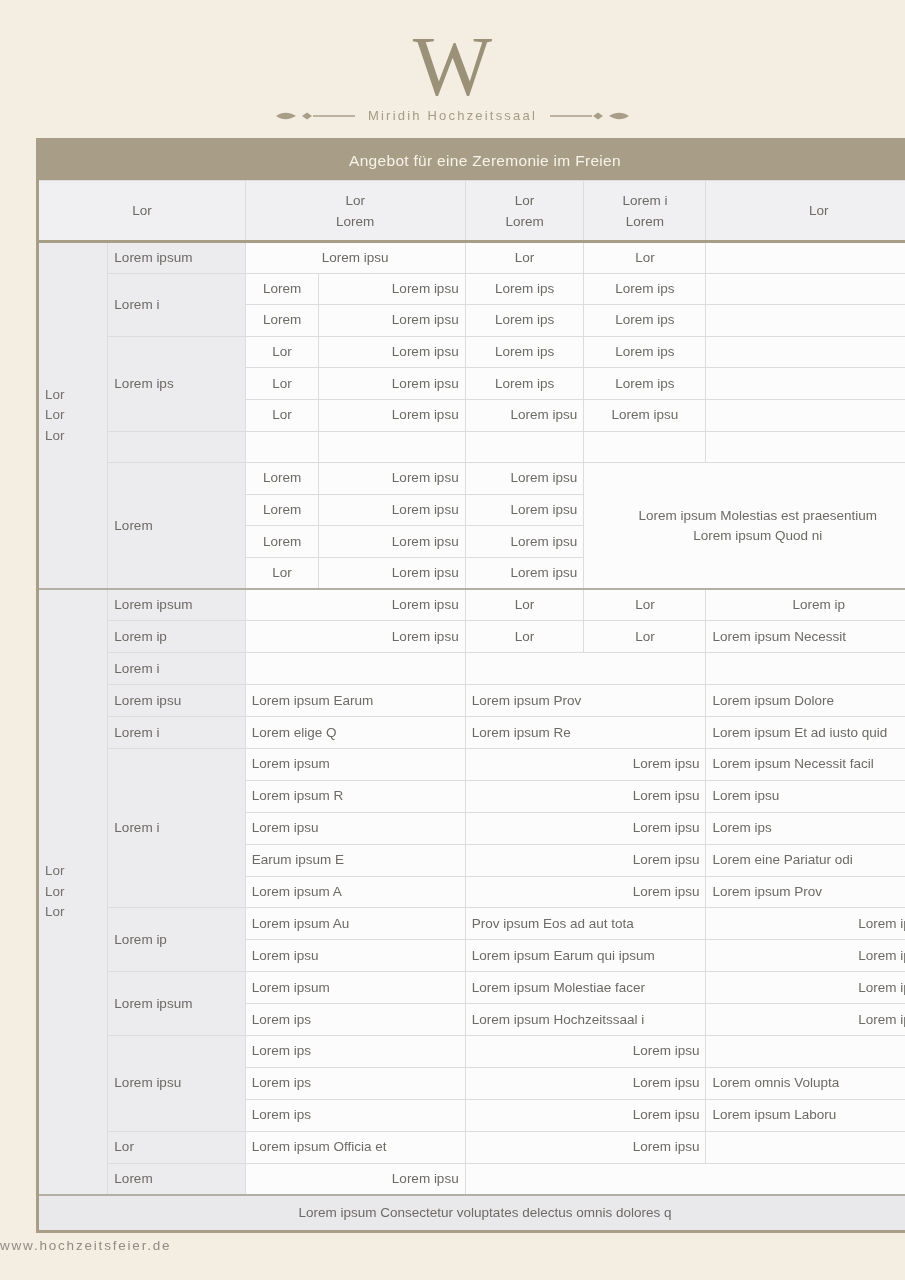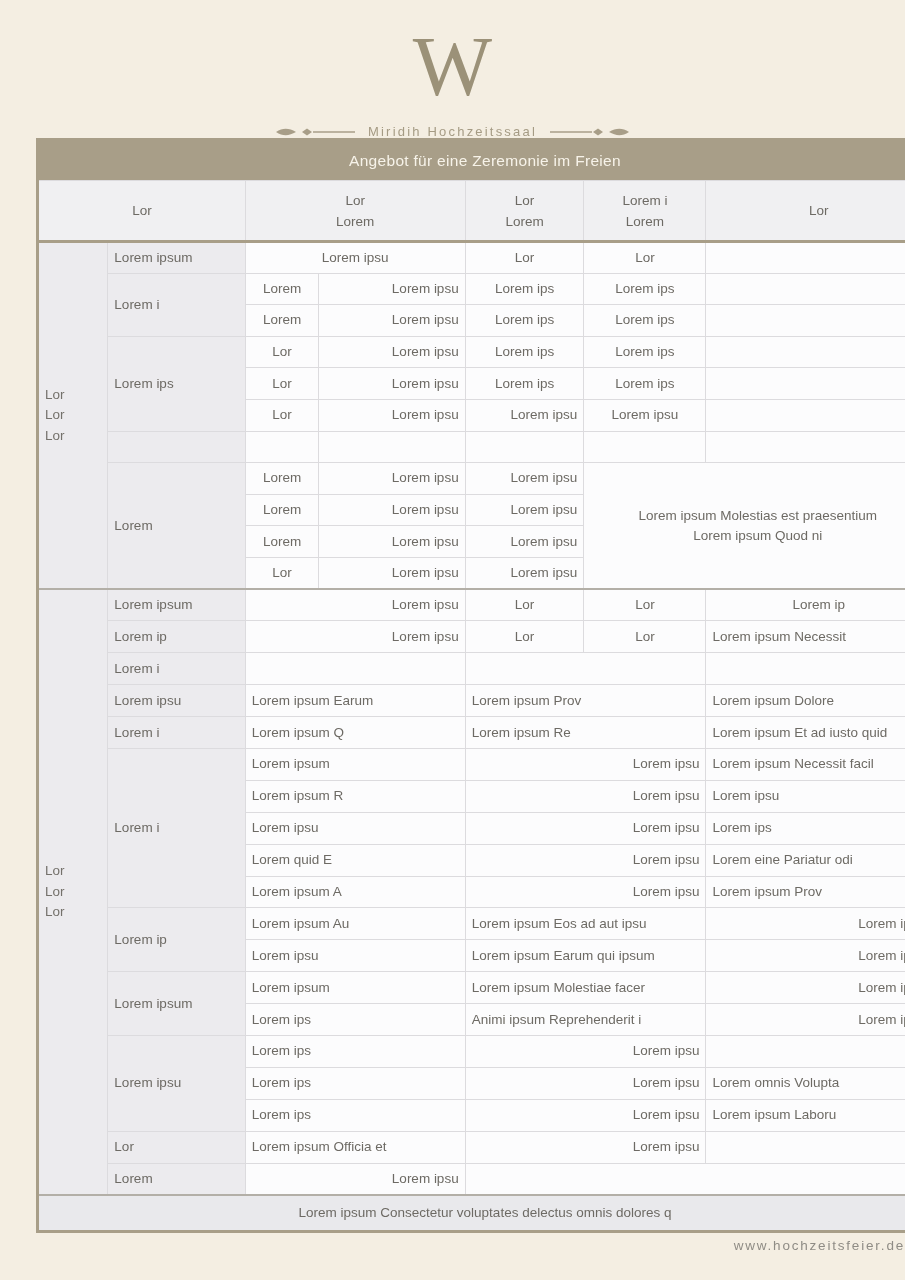--- a/index.html
+++ b/index.html
@@ -13,21 +13,21 @@
   }
   .sheet{position:relative;width:905px;height:1280px;}
 
   
   .logo{position:absolute;top:26px;left:0;width:100%;text-align:center;}
   .monogram{
     font-family:"Liberation Serif","DejaVu Serif",serif;
     font-size:84px;line-height:82px;color:#9b9178;font-weight:400;
   }
   .venue-row{
-    margin-top:16px;display:flex;align-items:center;justify-content:center;gap:13px;
+    margin-top:0;display:flex;align-items:center;justify-content:center;gap:13px;
   }
   .venue{
     font-size:13px;letter-spacing:2.2px;color:#a59b84;white-space:nowrap;
   }
   .orn{display:block;}
   .orn.flip{transform:scaleX(-1);}
 
   
   .offer-table{
     position:absolute;left:36px;top:138px;
@@ -72,21 +72,21 @@
   td.a-c{text-align:center;}
   td.a-r{text-align:right;padding-right:6px !important;}
   tbody.note-body td{
     background:#e9e9ec;text-align:center;height:32px;
     border:1px solid #dcdbde;border-top:2px solid #b3afa7;
   }
 
   
   .site-footer{
     position:absolute;top:1238px;left:0;width:100%;
-    text-align:right;font-size:13.5px;letter-spacing:1.8px;color:#8f8c85;
+    text-align:left;font-size:13.5px;letter-spacing:1.8px;color:#8f8c85;
   }
 </style>
 </head>
 <body>
 
 <div class="sheet">
 
   <div class="logo">
     <div class="monogram">W</div>
     <div class="venue-row">
@@ -234,70 +234,70 @@
           <td class="a-l"></td>
         </tr>
         <tr>
           <td class="lab a-l">Lorem ipsu</td>
           <td colspan="2" class="a-l">Lorem ipsum Earum</td>
           <td colspan="2" class="a-l">Lorem ipsum Prov</td>
           <td class="a-l">Lorem ipsum Dolore</td>
         </tr>
         <tr>
           <td class="lab a-l">Lorem i</td>
-          <td colspan="2" class="a-l">Lorem ipsum Q</td>
+          <td colspan="2" class="a-l">Lorem elige Q</td>
           <td colspan="2" class="a-l">Lorem ipsum Re</td>
           <td class="a-l">Lorem ipsum Et ad iusto quid</td>
         </tr>
         <tr>
           <td rowspan="5" class="lab a-l">Lorem i</td>
           <td colspan="2" class="a-l">Lorem ipsum</td>
           <td colspan="2" class="a-r">Lorem ipsu</td>
           <td class="a-l">Lorem ipsum Necessit facil</td>
         </tr>
         <tr>
           <td colspan="2" class="a-l">Lorem ipsum R</td>
           <td colspan="2" class="a-r">Lorem ipsu</td>
           <td class="a-l">Lorem ipsu</td>
         </tr>
         <tr>
           <td colspan="2" class="a-l">Lorem ipsu</td>
           <td colspan="2" class="a-r">Lorem ipsu</td>
           <td class="a-l">Lorem ips</td>
         </tr>
         <tr>
-          <td colspan="2" class="a-l">Lorem quid E</td>
+          <td colspan="2" class="a-l">Earum ipsum E</td>
           <td colspan="2" class="a-r">Lorem ipsu</td>
           <td class="a-l">Lorem eine Pariatur odi</td>
         </tr>
         <tr>
           <td colspan="2" class="a-l">Lorem ipsum A</td>
           <td colspan="2" class="a-r">Lorem ipsu</td>
           <td class="a-l">Lorem ipsum Prov</td>
         </tr>
         <tr>
           <td rowspan="2" class="lab a-l">Lorem ip</td>
           <td colspan="2" class="a-l">Lorem ipsum Au</td>
-          <td colspan="2" class="a-l">Lorem ipsum Eos ad aut ipsu</td>
+          <td colspan="2" class="a-l">Prov ipsum Eos ad aut tota</td>
           <td class="a-r">Lorem ipsu</td>
         </tr>
         <tr>
           <td colspan="2" class="a-l">Lorem ipsu</td>
           <td colspan="2" class="a-l">Lorem ipsum Earum qui ipsum</td>
           <td class="a-r">Lorem ipsu</td>
         </tr>
         <tr>
           <td rowspan="2" class="lab a-l">Lorem ipsum</td>
           <td colspan="2" class="a-l">Lorem ipsum</td>
           <td colspan="2" class="a-l">Lorem ipsum Molestiae facer</td>
           <td class="a-r">Lorem ipsu</td>
         </tr>
         <tr>
           <td colspan="2" class="a-l">Lorem ips</td>
-          <td colspan="2" class="a-l">Animi ipsum Reprehenderit i</td>
+          <td colspan="2" class="a-l">Lorem ipsum Hochzeitssaal i</td>
           <td class="a-r">Lorem ipsu</td>
         </tr>
         <tr>
           <td rowspan="3" class="lab a-l">Lorem ipsu</td>
           <td colspan="2" class="a-l">Lorem ips</td>
           <td colspan="2" class="a-r">Lorem ipsu</td>
           <td class="a-l"></td>
         </tr>
         <tr>
           <td colspan="2" class="a-l">Lorem ips</td>

